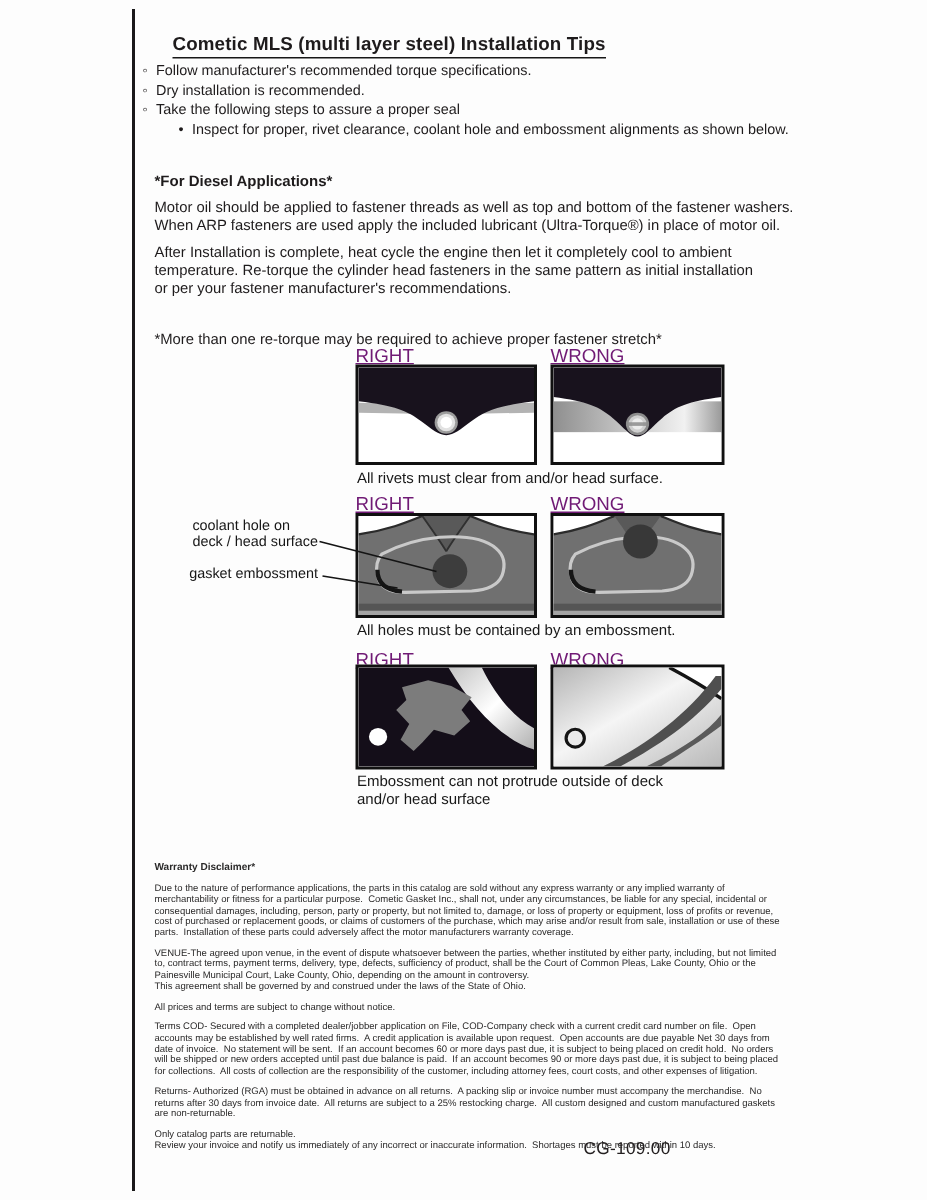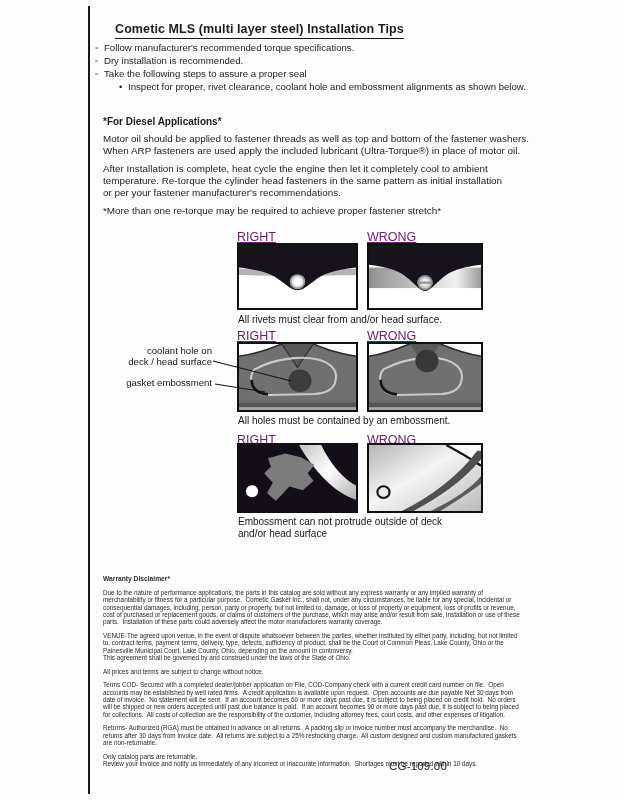--- a/index.html
+++ b/index.html
@@ -16,36 +16,36 @@
     border-bottom:1.6px solid #171717;padding-bottom:2px;}
   
   .tips{left:95px;top:41px;width:450px;font-size:9.6px;line-height:13px;}
   .tip-row{white-space:nowrap;}
   .mark{display:inline-block;width:9px;color:#1e1b1c;}
   .sub{margin-left:24px;}
   
   .diesel{left:103px;top:116px;width:442px;}
   .diesel h3{margin:0;font-size:10px;font-weight:bold;}
   .diesel p{margin:6px 0 0 0;font-size:9.9px;line-height:12px;white-space:pre-line;}
-  .diesel .note{margin-top:6px;}
+  .diesel .note{margin-top:22px;}
   
   .diagrams{left:237px;top:228px;width:246px;height:320px;}
   .dlbl-row,.dbox-row{position:absolute;left:0;display:flex;gap:9px;width:246px;}
   .dlbl{font-size:12.5px;color:#701a75;text-align:left;text-decoration:underline;}
   .dlbl.l{width:121px;} .dlbl.r{width:116px;}
   .dbox{border:2px solid #101010;background:#fff;box-sizing:border-box;}
   .dbox.l{width:121px;} .dbox.r{width:116px;}
   .h67{height:67px;} .h70{height:70px;}
   .dbox svg{display:block;width:100%;height:100%;}
   .dcap{position:absolute;left:1px;font-size:10px;line-height:11.5px;color:#181818;white-space:pre-line;width:260px;}
   .t-lbl1{top:2px;} .t-box1{top:15px;} .t-cap1{top:86px;}
   .t-lbl2{top:101px;} .t-box2{top:114px;} .t-cap2{top:187px;}
   .t-lbl3{top:205px;} .t-box3{top:215px;} .t-cap3{top:288px;}
   
-  .ann{right:406px;text-align:right;font-size:9.6px;line-height:11px;color:#161616;white-space:pre-line;}
+  .ann{right:406px;text-align:left;font-size:9.6px;line-height:11px;color:#161616;white-space:pre-line;}
   .ann1{top:345px;} .ann2{top:377px;}
   .ptr{left:205px;top:352px;}
   
   .legal{left:103px;top:575px;width:418px;color:#2b2a2a;}
   .legal h4{margin:0 0 7px 0;font-size:6.7px;font-weight:bold;}
   .legal p{margin:0 0 6.5px 0;font-size:6.35px;line-height:7.3px;white-space:pre-wrap;}
   
   .code{left:389px;top:760px;font-size:11.5px;color:#242021;letter-spacing:.2px;}
 </style>
 </head>

